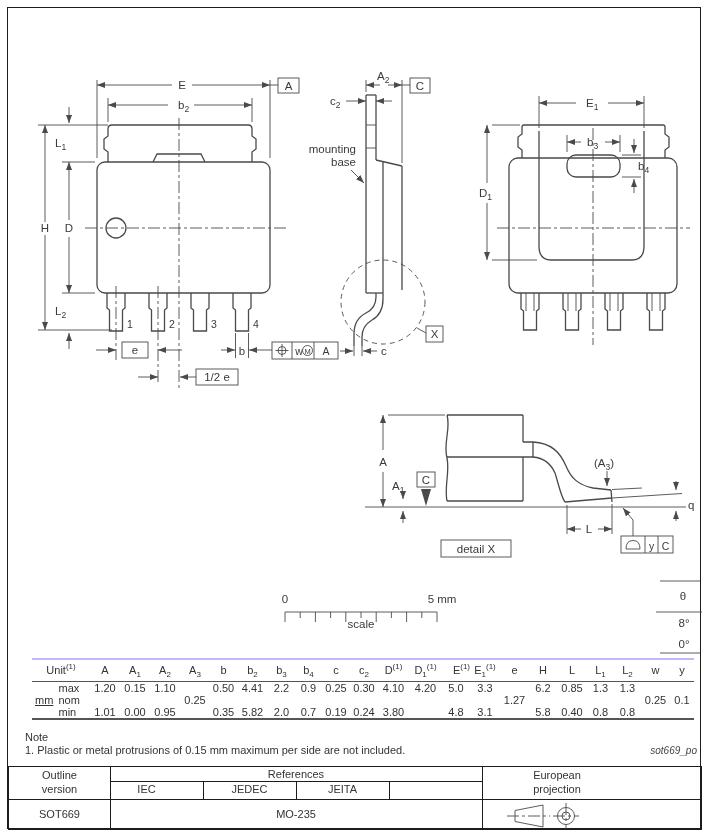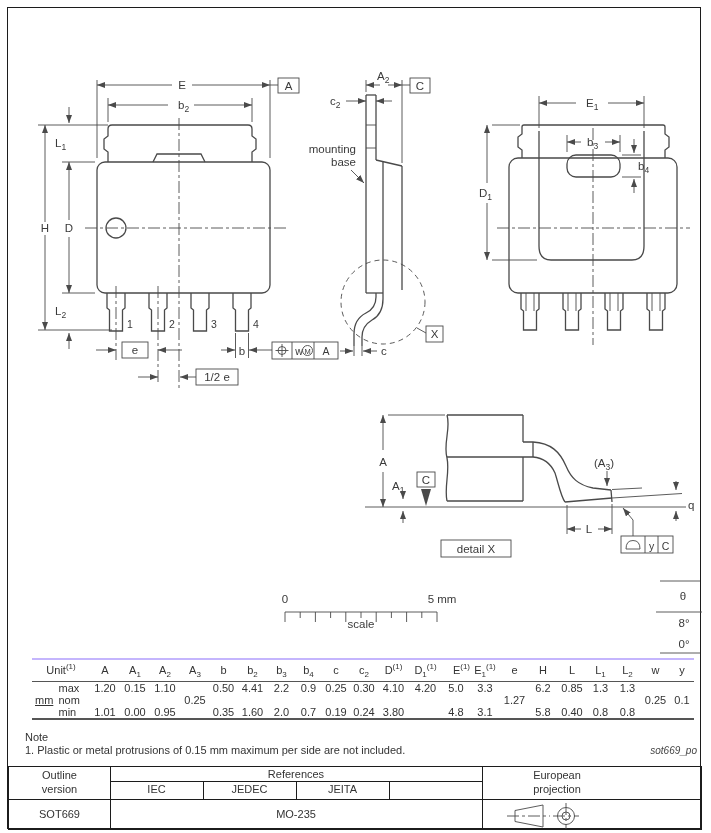--- a/index.html
+++ b/index.html
@@ -455,21 +455,21 @@
           <td>0.25</td>
           <td>0.1</td>
         </tr>
         <tr>
           <td class="rowlab">min</td>
           <td>1.01</td>
           <td>0.00</td>
           <td>0.95</td>
           <td></td>
           <td>0.35</td>
-          <td>1.60</td>
+          <td>5.82</td>
           <td>2.0</td>
           <td>0.7</td>
           <td>0.19</td>
           <td>0.24</td>
           <td>3.80</td>
           <td></td>
           <td>4.8</td>
           <td>3.1</td>
           <td></td>
           <td>5.8</td>
@@ -486,21 +486,21 @@
     <div class="vl" style="left:101px"></div>
     <div class="vl" style="left:473px"></div>
     <div class="hl1"></div>
     <div class="vls" style="left:194px"></div>
     <div class="vls" style="left:287px"></div>
     <div class="vls" style="left:380px"></div>
     <div class="hl2"></div>
     <div class="cell" style="left:0;width:101px;top:2px">Outline</div>
     <div class="cell" style="left:0;width:101px;top:16px">version</div>
     <div class="cell" style="left:101px;width:372px;top:1px">References</div>
-    <div class="cell" style="left:101px;width:93px;top:16px">IEC</div>
+    <div class="cell" style="left:91px;width:93px;top:16px">IEC</div>
     <div class="cell" style="left:194px;width:93px;top:16px">JEDEC</div>
     <div class="cell" style="left:287px;width:93px;top:16px">JEITA</div>
     <div class="cell" style="left:473px;width:150px;top:2px">European</div>
     <div class="cell" style="left:473px;width:150px;top:16px">projection</div>
     <div class="cell" style="left:0;width:101px;top:41px">SOT669</div>
     <div class="cell" style="left:101px;width:372px;top:41px">MO-235</div>
   </div>
 </div>
 
 </body></html>

